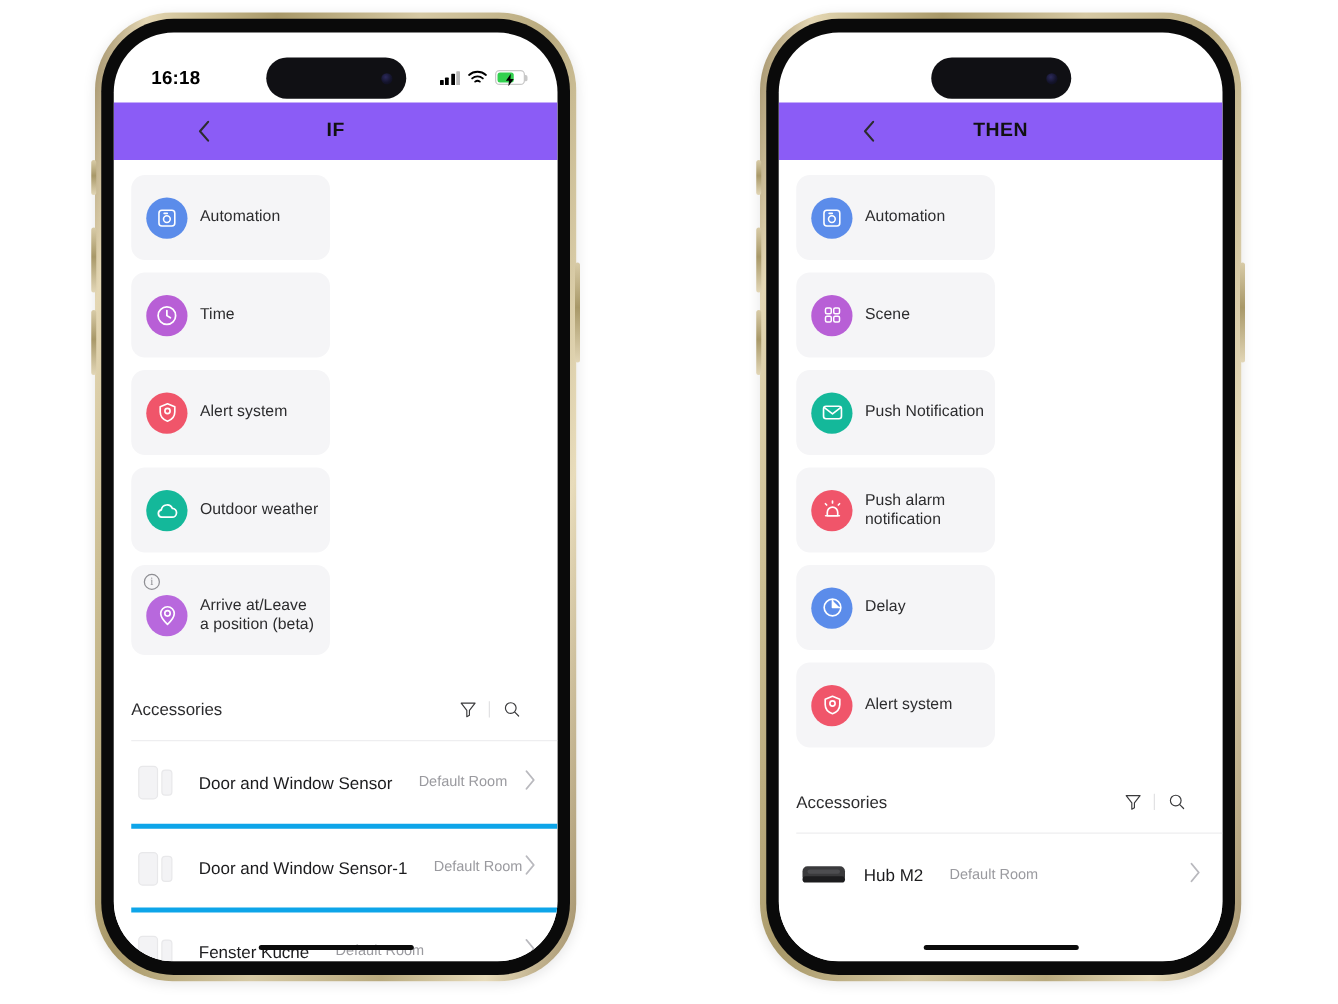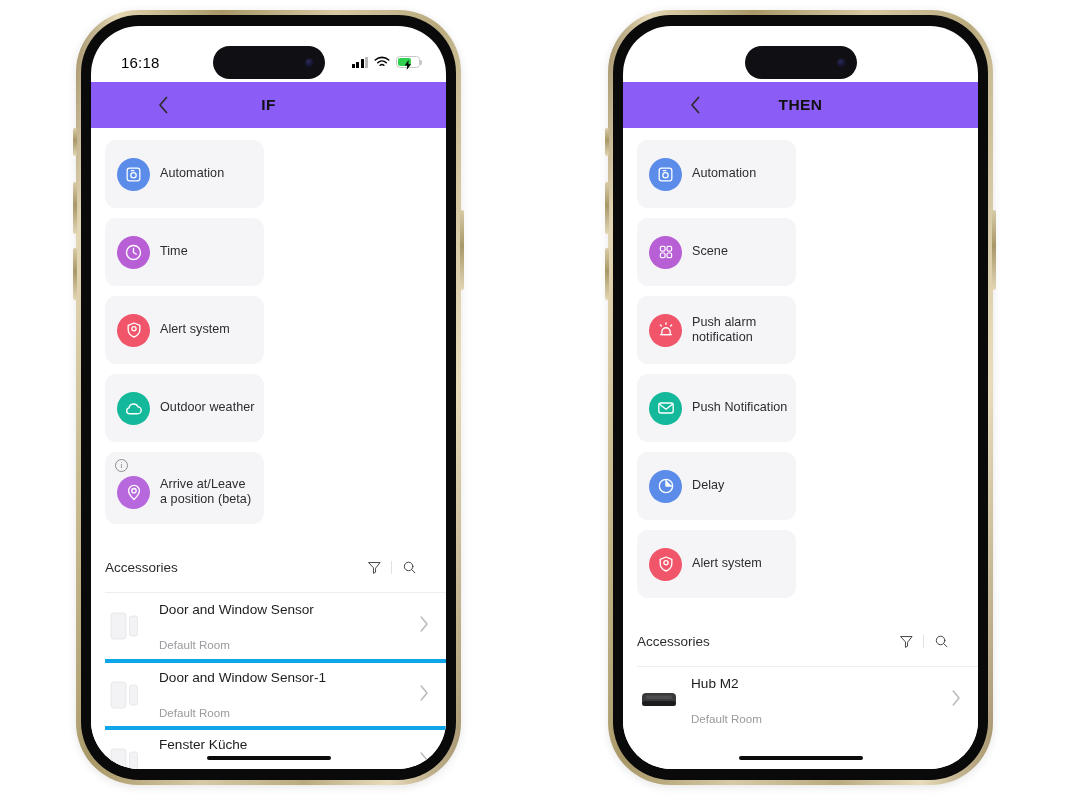--- a/index.html
+++ b/index.html
@@ -72,21 +72,21 @@
 
   
   .statusbar {
     position: absolute; top: 0; left: 0; right: 0;
     height: 56px;
     display: flex; align-items: center;
     padding: 16px 26px 0 30px;
     z-index: 5;
   }
   .sb-time {
-    font-size: 15px; font-weight: normal; color: #000;
+    font-size: 15px; font-weight: bold; color: #000;
     letter-spacing: .2px;
   }
   .sb-right {
     margin-left: auto;
     display: flex; align-items: center; gap: 6px;
   }
   .sig { display: flex; align-items: flex-end; gap: 1.5px; height: 11px; }
   .sig i { width: 3px; background: #000; border-radius: .5px; display: block; }
   .sig i:nth-child(1){ height: 4px; }
   .sig i:nth-child(2){ height: 6px; }
@@ -212,21 +212,21 @@
     border-top: 4px solid #0ea5e9;
     cursor: pointer;
   }
   .acc-row:first-child { border-top: 1px solid #eeeef0; }
   .acc-thumb {
     flex: 0 0 auto;
     width: 44px; height: 44px;
     display: flex; align-items: center; justify-content: center;
     margin-right: 10px;
   }
-  .acc-txt { display: flex; flex-direction: column; gap: 21px; }
+  .acc-txt { display: flex; flex-direction: row; gap: 21px; }
   .acc-name { font-size: 13.6px; color: #1c1c1e; }
   .acc-room { font-size: 11.6px; color: #9a9a9f; }
   .chev { margin-left: auto; }
 
   
   .home-ind {
     position: absolute; bottom: 9px; left: 50%;
     transform: translateX(-50%);
     width: 124px; height: 4.5px; border-radius: 3px;
     background: #0b0b0b;
@@ -432,41 +432,41 @@
                     <svg width="18" height="18" viewBox="0 0 24 24" fill="none" stroke="#ffffff" stroke-width="1.6" stroke-linecap="round" stroke-linejoin="round">
                       <rect x="4.5" y="4.5" width="6.2" height="6.2" rx="1.6"></rect>
                       <rect x="13.3" y="4.5" width="6.2" height="6.2" rx="1.6"></rect>
                       <rect x="4.5" y="13.3" width="6.2" height="6.2" rx="1.6"></rect>
                       <rect x="13.3" y="13.3" width="6.2" height="6.2" rx="1.6"></rect>
                     </svg>
                   </div>
                   <div class="lbl">Scene</div>
                 </div>
                 <div class="card">
+                  <div class="ico" style="background:#14b89a">
+                    <svg width="20" height="20" viewBox="0 0 24 24" fill="none" stroke="#ffffff" stroke-width="1.6" stroke-linecap="round" stroke-linejoin="round">
+                      <rect x="3.4" y="6" width="17.2" height="12" rx="2.4"></rect>
+                      <path d="M4.2 7.4l7.8 6 7.8-6"></path>
+                    </svg>
+                  </div>
+                  <div class="lbl">Push Notification</div>
+                </div>
+                <div class="card">
                   <div class="ico" style="background:#f0556a">
                     <svg width="20" height="20" viewBox="0 0 24 24" fill="none" stroke="#ffffff" stroke-width="1.6" stroke-linecap="round" stroke-linejoin="round">
                       <path d="M7 17.5v-3.2a5 5 0 0 1 10 0v3.2z"></path>
                       <path d="M5.4 17.5h13.2"></path>
                       <path d="M12 5.2V3.4"></path>
                       <path d="M6.4 7.2L5.2 6"></path>
                       <path d="M17.6 7.2L18.8 6"></path>
                     </svg>
                   </div>
                   <div class="lbl">Push alarm notification</div>
                 </div>
                 <div class="card">
-                  <div class="ico" style="background:#14b89a">
-                    <svg width="20" height="20" viewBox="0 0 24 24" fill="none" stroke="#ffffff" stroke-width="1.6" stroke-linecap="round" stroke-linejoin="round">
-                      <rect x="3.4" y="6" width="17.2" height="12" rx="2.4"></rect>
-                      <path d="M4.2 7.4l7.8 6 7.8-6"></path>
-                    </svg>
-                  </div>
-                  <div class="lbl">Push Notification</div>
-                </div>
-                <div class="card">
                   <div class="ico" style="background:#5b8cea">
                     <svg width="20" height="20" viewBox="0 0 24 24" fill="none" stroke="#ffffff" stroke-width="1.6" stroke-linecap="round" stroke-linejoin="round">
                       <circle cx="12" cy="12" r="8"></circle>
                       <path d="M12 5.2V12h6.8" fill="#ffffff" stroke="#ffffff"></path>
                     </svg>
                   </div>
                   <div class="lbl">Delay</div>
                 </div>
                 <div class="card">
                   <div class="ico" style="background:#f0556a">

